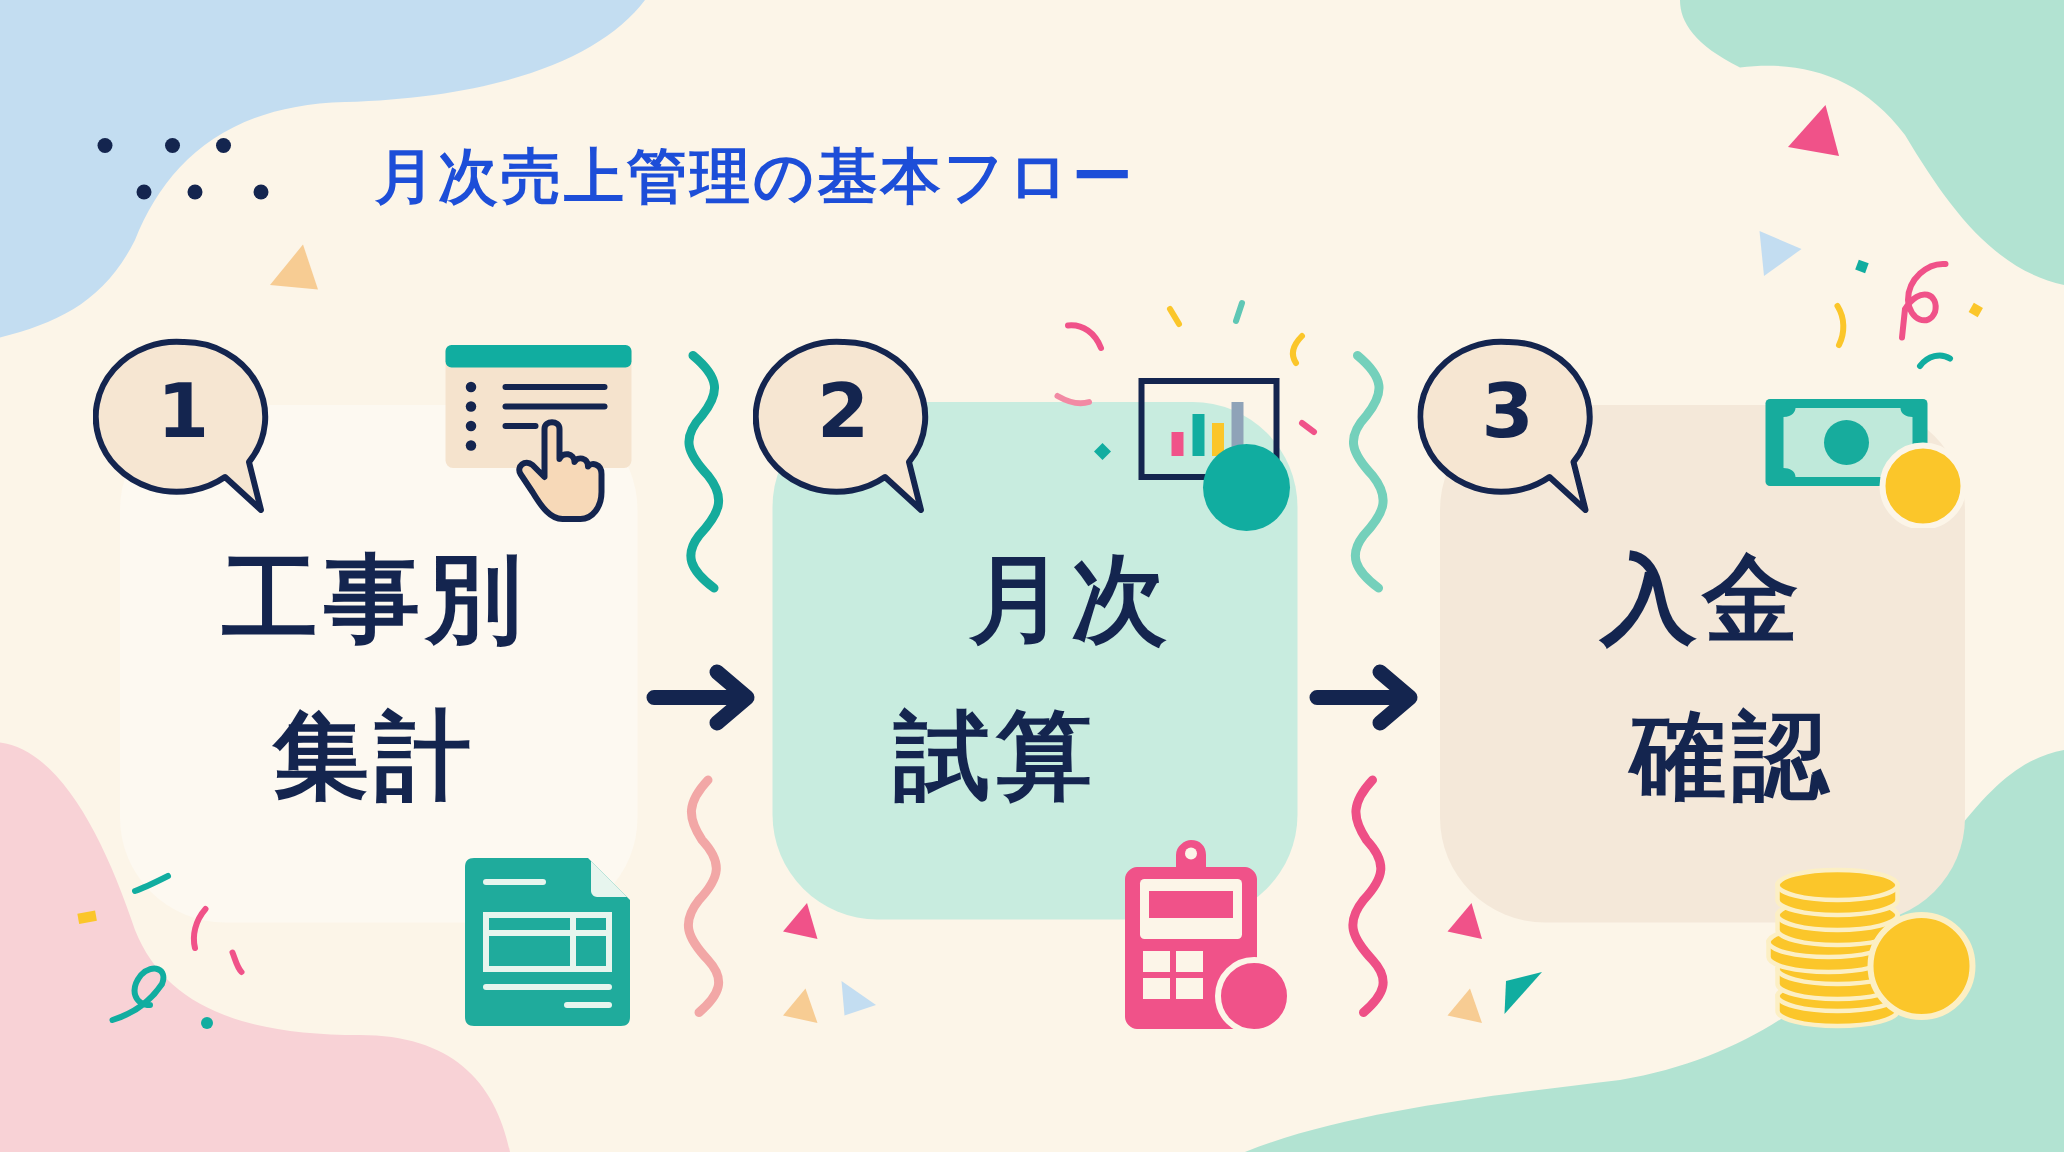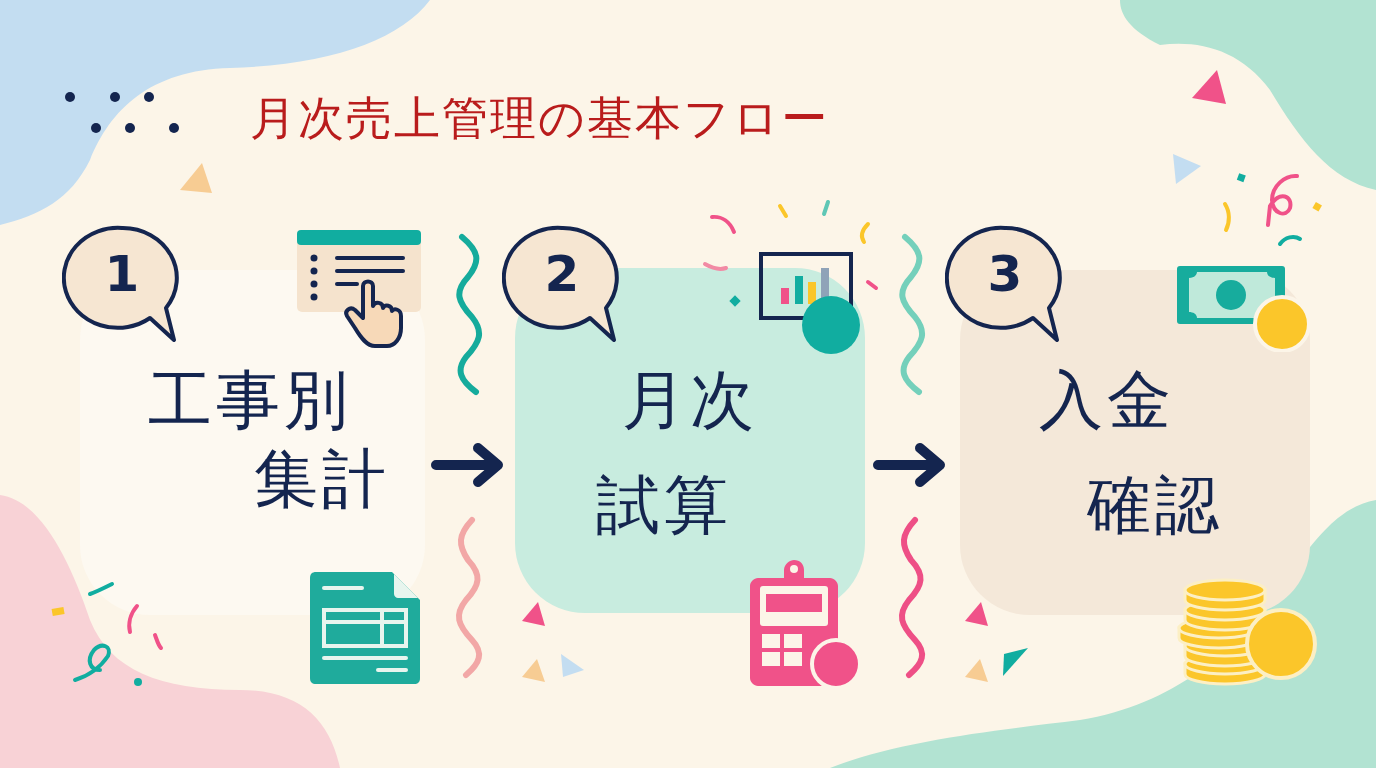--- a/index.html
+++ b/index.html
@@ -1,21 +1,21 @@
 <!DOCTYPE html>
 <html><head>
   <meta charset="utf-8">
   <style>
     html, body { margin:0; padding:0; }
     body { width:1376px; height:768px; overflow:hidden; background:#fcf5e8; position:relative; font-family:"DejaVu Sans", sans-serif; }
     .bg { position:absolute; left:0; top:0; width:1376px; height:768px; }
     .abs { position:absolute; }
-    .title { position:absolute; left:250px; top:78px; width:880px; height:80px; font-size:46px; font-weight:normal; color:#b91c1c; letter-spacing:2px; line-height:80px; white-space:nowrap; }
+    .title { position:absolute; left:250px; top:78px; width:880px; height:80px; font-size:40px; font-weight:bold; color:#1d4ed8; letter-spacing:2px; line-height:80px; white-space:nowrap; }
     .panel { position:absolute; border-radius:70px; }
-    .step-label { position:absolute; font-weight:normal; color:#14254f; font-size:64px; line-height:110px; text-align:center; letter-spacing:4px; }
+    .step-label { position:absolute; font-weight:bold; color:#14254f; font-size:64px; line-height:110px; text-align:center; letter-spacing:4px; }
     .bubble { position:absolute; width:120px; height:120px; }
     .bubble-num { position:absolute; left:0; top:0; width:120px; height:104px; line-height:104px; text-align:center; font-size:50px; font-weight:bold; color:#14254f; }
   </style>
 </head>
 <body>
 
 <svg class="bg" viewBox="0 0 1376 768">
 
   <path d="M0 0 L430 0 C400 40 330 65 230 68 C150 70 110 110 90 160 C70 200 40 215 0 225 Z" fill="#c3ddf1"></path>
 
@@ -54,24 +54,24 @@
   <div class="bubble-num">2</div>
 </div>
 <div class="bubble" style="left:945px;top:222px;">
   <svg width="120" height="120" viewBox="0 0 120 120">
       <path d="M60 6 A54 50 0 1 0 88 96 L112 118 L104 86 A54 50 0 0 0 60 6 Z" fill="#f6e6d2" stroke="#14254f" stroke-width="4" stroke-linejoin="round"></path>
     </svg>
   <div class="bubble-num">3</div>
 </div>
 
 <div class="step-label" style="left:110px;top:345px;width:280px;">工事別</div>
-<div class="step-label" style="left:110px;top:424px;width:280px;text-align:right;">集計</div>
-<div class="step-label" style="left:550px;top:345px;width:280px;">月次</div>
+<div class="step-label" style="left:110px;top:450px;width:280px;">集計</div>
+<div class="step-label" style="left:574px;top:345px;width:280px;">月次</div>
 <div class="step-label" style="left:524px;top:450px;width:280px;">試算</div>
-<div class="step-label" style="left:967px;top:345px;width:280px;">入金</div>
+<div class="step-label" style="left:995px;top:345px;width:280px;">入金</div>
 <div class="step-label" style="left:1015px;top:450px;width:280px;">確認</div>
 
 <svg class="abs" style="left:430px;top:440px;width:80px;height:50px;" viewBox="0 0 80 50">
     <path d="M6 25 H66 M48 8 L68 25 L48 42" fill="none" stroke="#14254f" stroke-width="10" stroke-linecap="round" stroke-linejoin="round"></path>
   </svg>
 <svg class="abs" style="left:872px;top:440px;width:80px;height:50px;" viewBox="0 0 80 50">
     <path d="M6 25 H66 M48 8 L68 25 L48 42" fill="none" stroke="#14254f" stroke-width="10" stroke-linecap="round" stroke-linejoin="round"></path>
   </svg>
 
 <svg class="abs" style="left:450px;top:232px;width:40px;height:165px;" viewBox="0 0 40 165">

